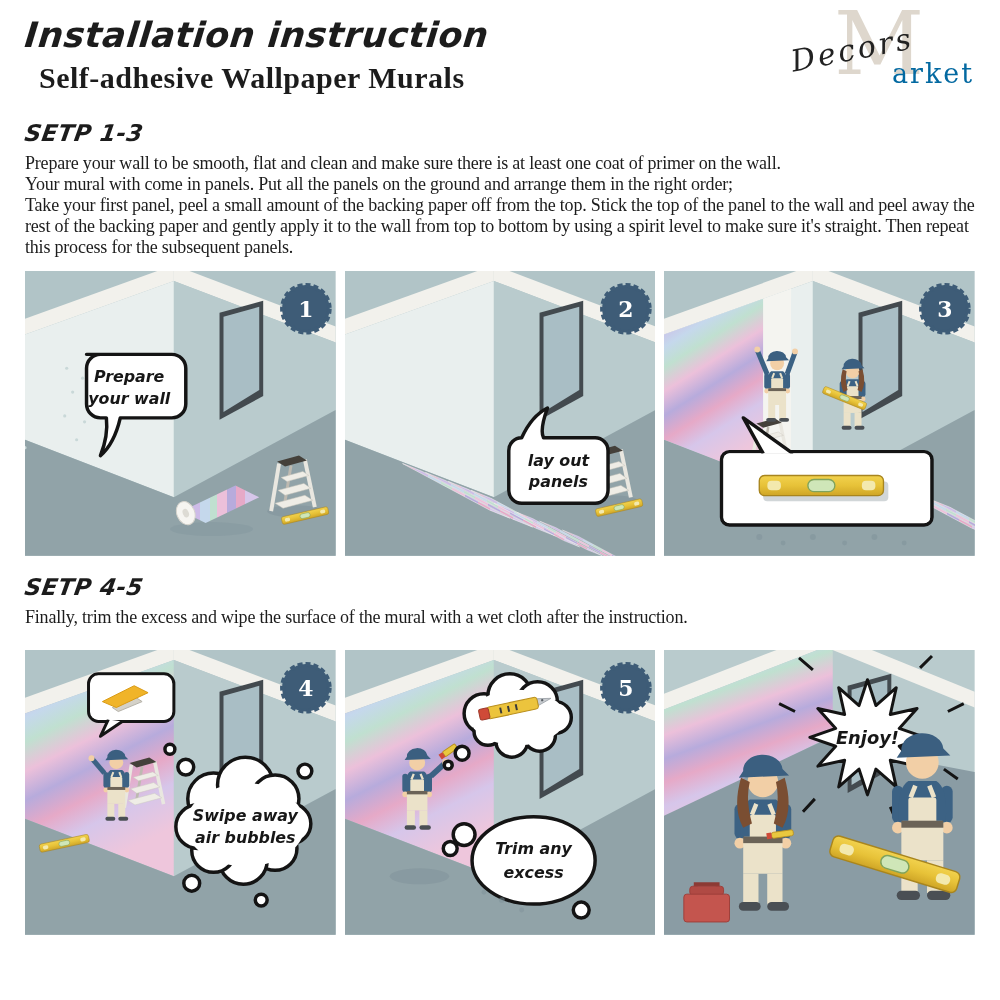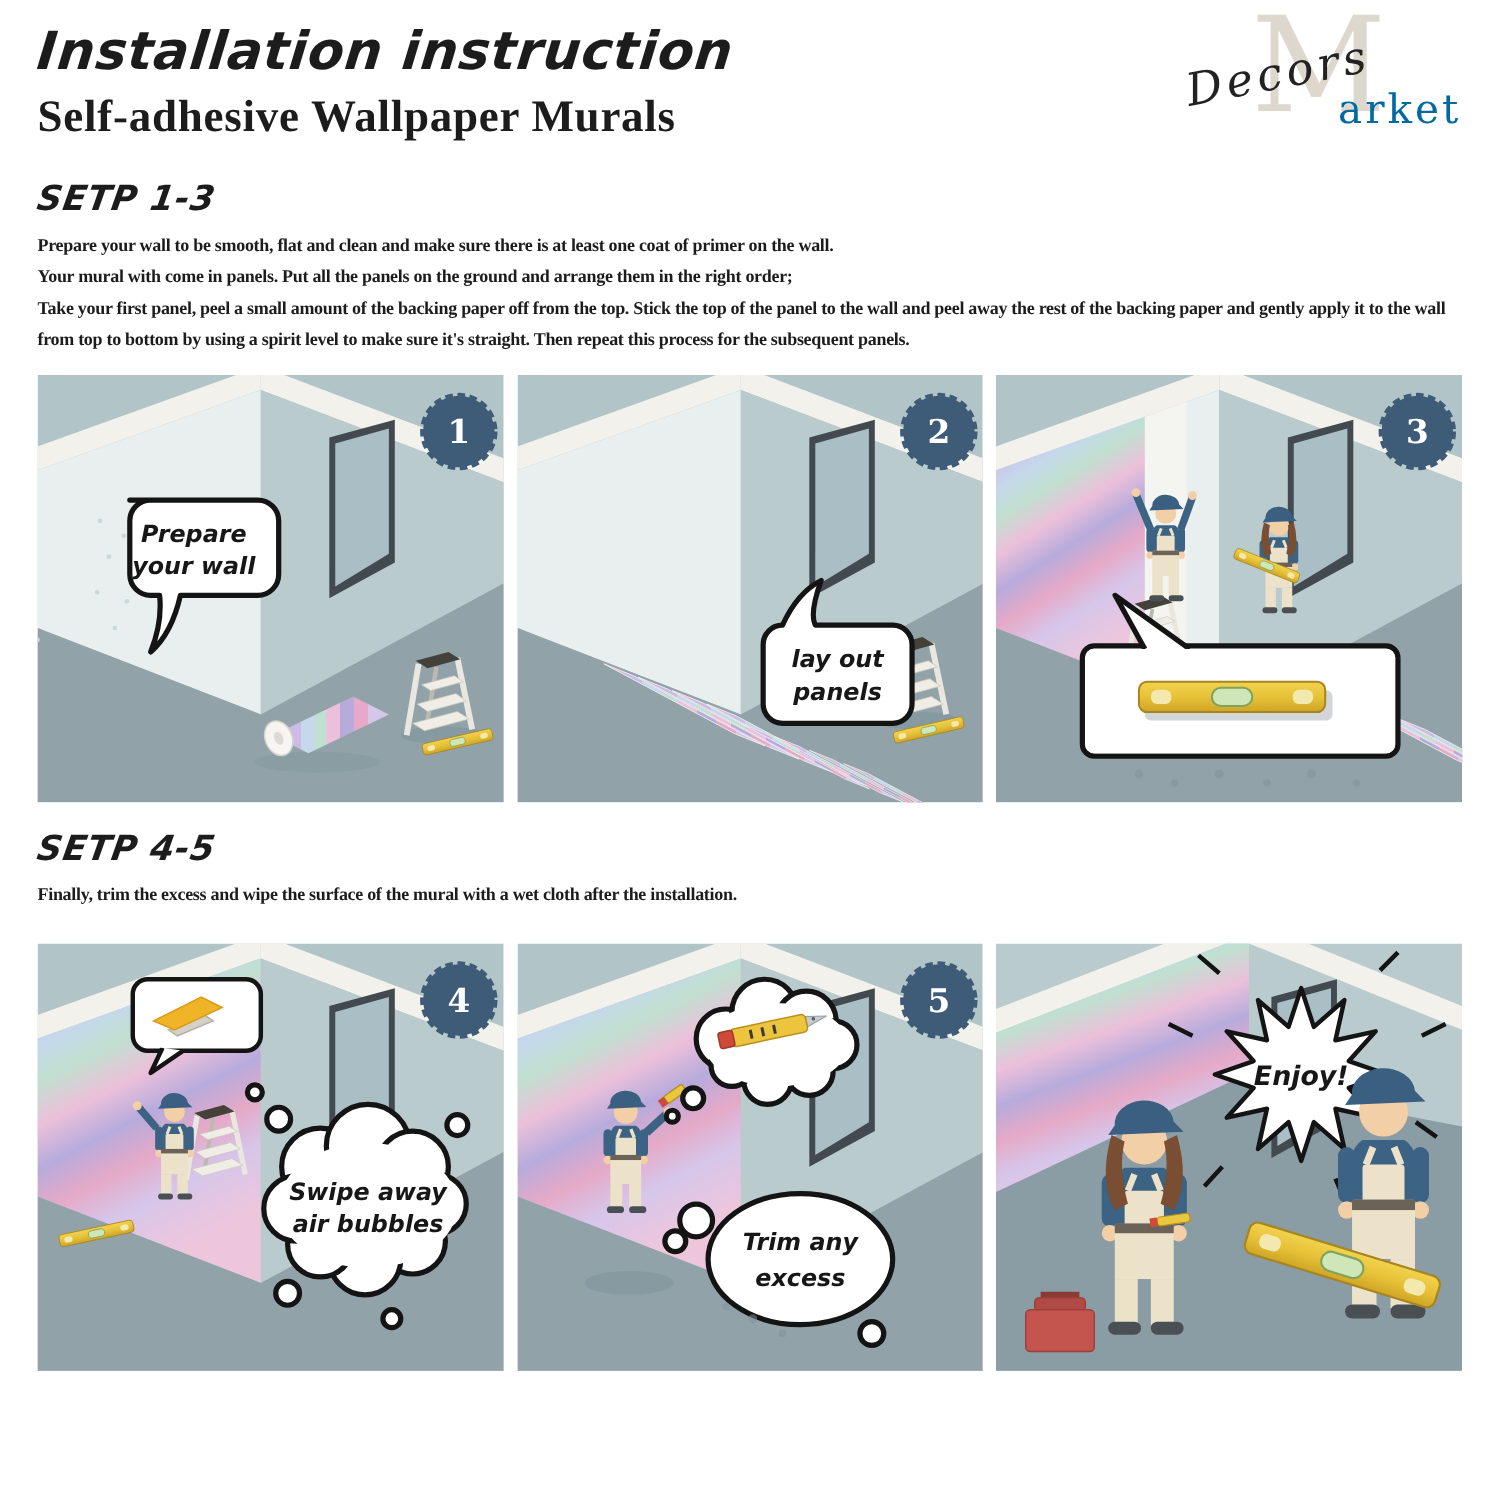--- a/index.html
+++ b/index.html
@@ -5,35 +5,35 @@
   html,body{margin:0;padding:0;background:#fff;}
   body{width:1000px;height:1000px;position:relative;overflow:hidden;
        font-family:"Liberation Serif",serif;color:#1c1c1c;}
   .page{padding:14px 25px 0 25px;}
   
   header{display:flex;justify-content:space-between;align-items:flex-start;height:96px;}
   .title{font-family:"DejaVu Sans",sans-serif;font-style:italic;font-weight:900;
          font-size:35px;letter-spacing:.5px;transform:skewX(-6deg);transform-origin:left;
          margin:2px 0 0 0;line-height:1.1;}
   .subtitle{font-family:"Liberation Serif",serif;font-weight:700;font-size:30px;
-            margin:6px 0 0 0;letter-spacing:.5px;}
+            margin:6px 0 0 14px;letter-spacing:.5px;}
   .logo{position:relative;width:175px;height:90px;flex:none;}
   .logo-m{position:absolute;left:34px;top:-14px;font-family:"DejaVu Serif",serif;
           font-size:88px;line-height:1;color:#ded7cd;}
   .logo-script{position:absolute;left:-10px;top:18px;font-family:"DejaVu Serif",serif;
                font-style:italic;font-size:30px;color:#222;transform:rotate(-11deg);
                letter-spacing:3px;}
   .logo-rest{position:absolute;left:92px;top:44px;font-family:"DejaVu Serif",serif;
              font-size:27px;color:#0369a1;letter-spacing:2px;}
   
   .sec-head{font-family:"DejaVu Sans",sans-serif;font-style:italic;font-weight:900;
             font-size:23px;transform:skewX(-9deg);transform-origin:left;
             margin:10px 0 7px 0;letter-spacing:.5px;}
   .sec-head.second{margin-top:18px;}
-  .body-text p{margin:0;font-size:12px;line-height:21px;letter-spacing:-0.2px;font-weight:bold;}
+  .body-text p{margin:0;font-size:18px;line-height:21px;letter-spacing:-0.2px;}
   
   .panel-row{display:grid;grid-template-columns:repeat(3,1fr);gap:9px;margin-top:13px;}
   .panel-row.second{margin-top:22px;}
   .panel{width:100%;line-height:0;}
   .panel svg{width:100%;height:auto;display:block;}
   
   .cW{fill:#b9cbcd}.cW2{fill:#b1c4c7}.cWL{fill:#e9efee}.cMold{fill:#f2f1ec}
   .cFloor{fill:#91a3a8}.cFloor2{fill:#8a9ca4}
   .cWhite{fill:#fff}
   .tBubble{font-family:"DejaVu Sans",sans-serif;font-weight:700;font-style:italic;
@@ -300,21 +300,21 @@
         <g transform="translate(283,38)">
             <use href="#badge-sym"></use>
           </g>
         <text x="283" y="46" text-anchor="middle" class="tBadge">3</text>
       </svg>
     </div>
   </div>
 
   <div class="sec-head second">SETP 4-5</div>
   <div class="body-text">
-    <p> Finally, trim the excess and wipe the surface of the mural with a wet cloth after the installation.</p>
+    <p> Finally, trim the excess and wipe the surface of the mural with a wet cloth after the instruction.</p>
   </div>
 
   <div class="panel-row second">
 
     <div class="panel">
       <svg viewBox="0 0 313 287">
         <rect x="0" y="0" width="313" height="287" class="cW2"></rect>
         <polygon points="0,48 150,-6 150,10 0,64" class="cMold"></polygon>
         <polygon points="150,-6 313,56 313,72 150,10" class="cMold"></polygon>
         <polygon points="0,64 150,10 150,228 0,170" fill="url(#gWpWall)"></polygon>

